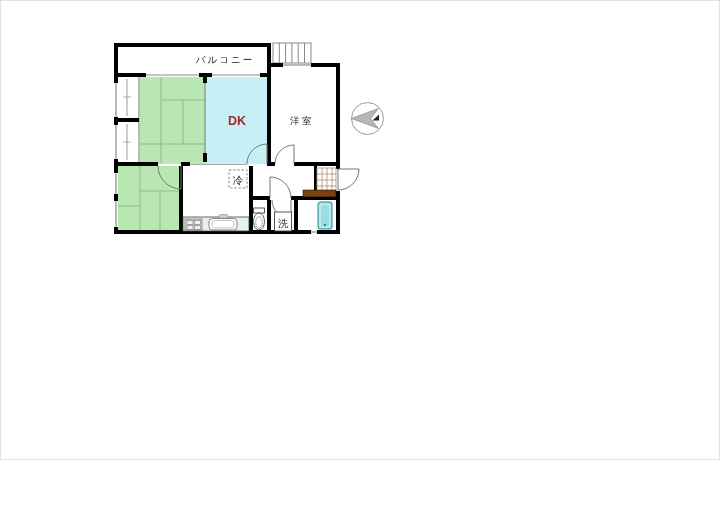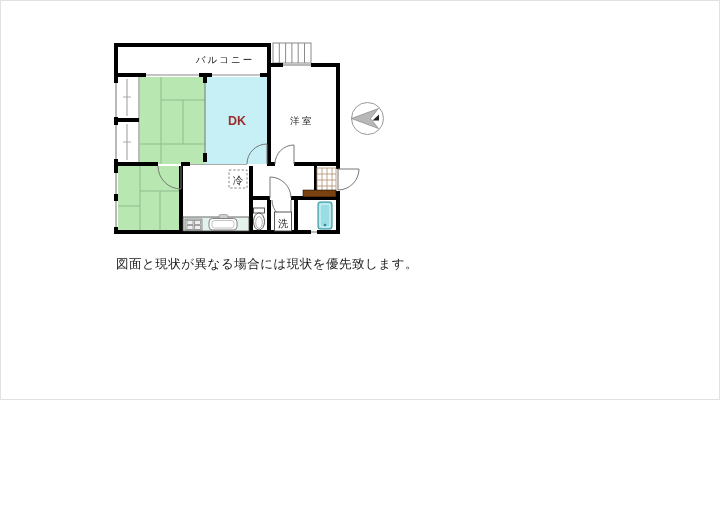--- a/index.html
+++ b/index.html
@@ -1,18 +1,18 @@
 <!DOCTYPE html>
 <html style="--c-wall: #000000; --c-tatami: #b9e7b1; --c-dk_room: #c7f0f6; --c-dk_text: #9b2d2d; --c-tub: #9adde4; --c-tub_edge: #2e8b96; --c-counter: #e4f2ec; --c-step: #7a4210; --c-tile_line: #b09070; --c-compass_needle: #b8b8b8;"><head>
 <meta charset="utf-8">
 <style>
   html,body{margin:0;padding:0;background:#fff;}
   #canvas{
     position:relative;
-    width:720px;height:400px;
+    width:720px;height:460px;
     background:#ffffff;
     border:1px solid #e2e2e2;
     box-sizing:border-box;
     overflow:hidden;
     font-family:"Liberation Sans", sans-serif;
   }
   #plan-svg{position:absolute;left:0;top:0;}
   .wall{fill:var(--c-wall);}
   .thinline{stroke:#8a8a8a;stroke-width:1.2;}
   .room-tatami{fill:var(--c-tatami);}
@@ -189,14 +189,13 @@
       <polygon points="371.5,119.5 378,113.5 378,119.5" fill="#222"></polygon>
     </g>
 
     <text x="224" y="62" class="label" font-size="9.5" letter-spacing="2" text-anchor="middle">バルコニー</text>
     <text x="236" y="124" class="label dk-label" font-size="12.5" text-anchor="middle">DK</text>
     <text x="301" y="123" class="label" font-size="9.5" letter-spacing="2.5" text-anchor="middle">洋室</text>
     <text x="237" y="182.5" class="label" font-size="10.5" text-anchor="middle">冷</text>
     <text x="282" y="225.5" class="label" font-size="10" text-anchor="middle">洗</text>
   </svg>
 
-  <div id="disclaimer">図面と現状が異なる場合には現状を優先致します。</div>
 </div>
 
 </body></html>

